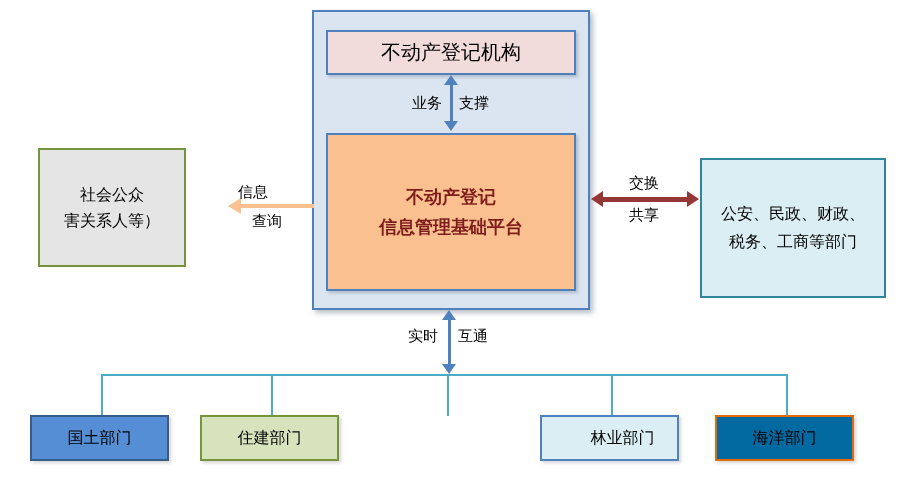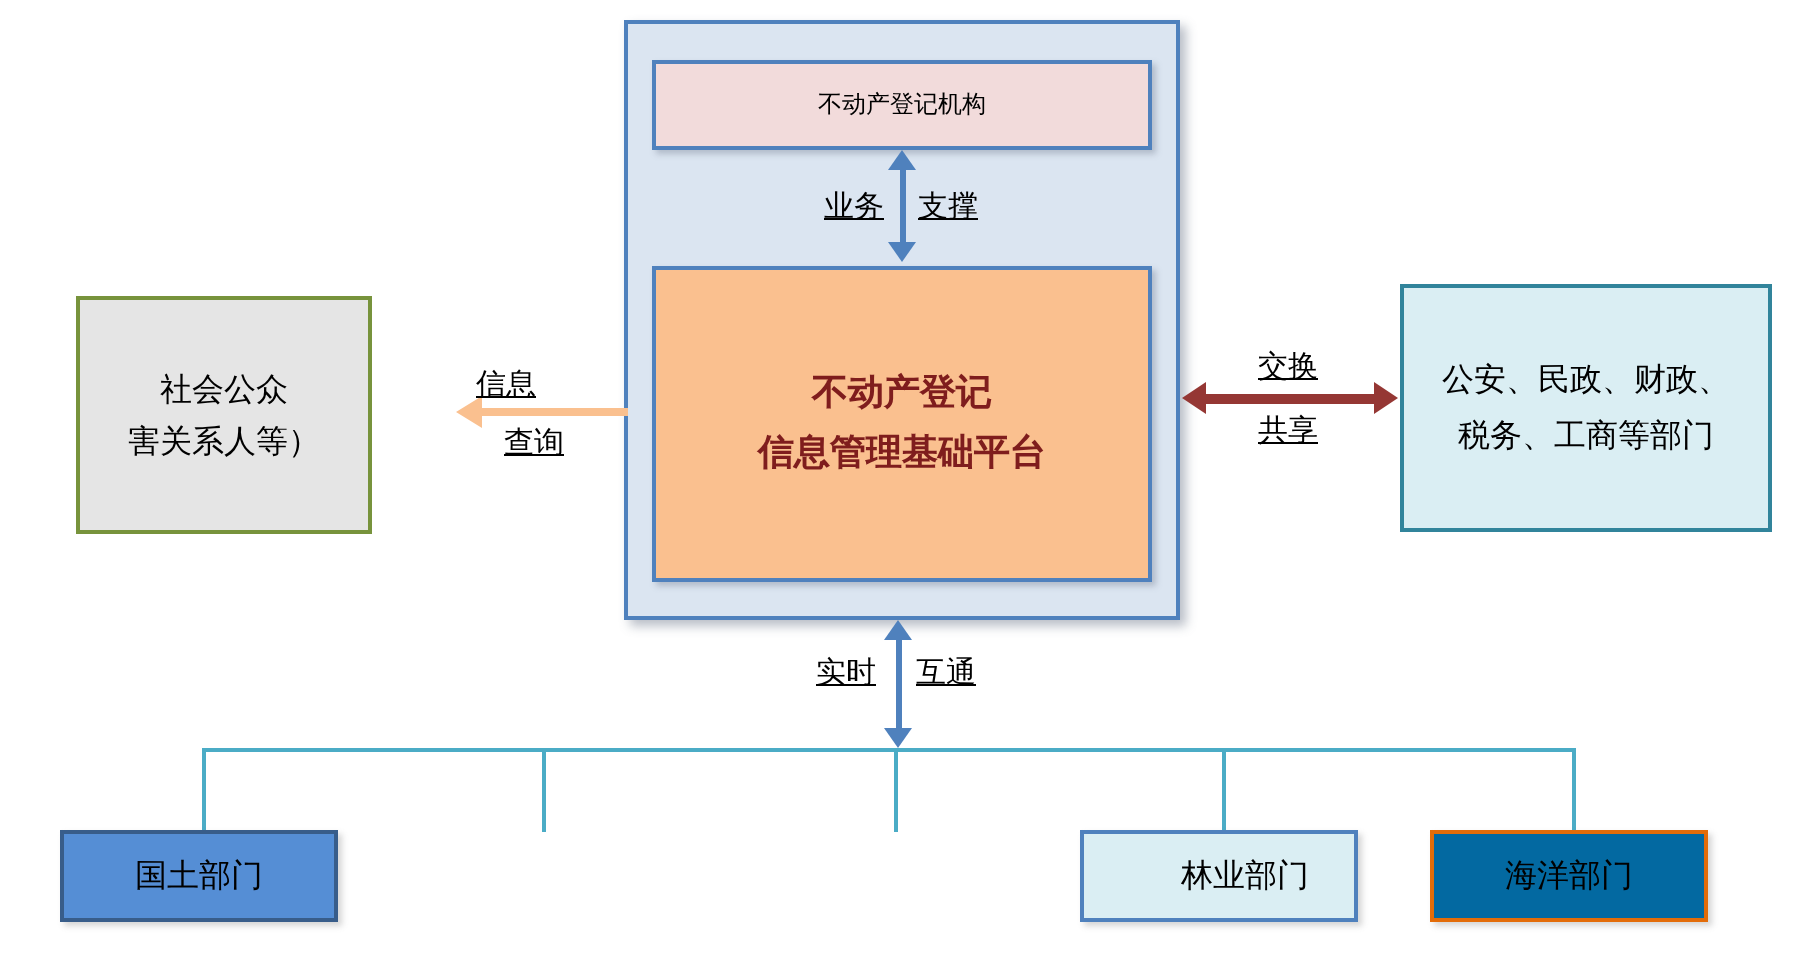--- a/index.html
+++ b/index.html
@@ -8,38 +8,38 @@
   .canvas { position:relative; width:902px; height:489px; background:#ffffff; overflow:hidden; }
 
   .box { position:absolute; border:2px solid; display:flex; align-items:center;
          justify-content:center; text-align:center; }
 
   .container-box { position:absolute; left:312px; top:10px; width:278px; height:300px;
                    background:#dbe5f1; border:2px solid #4f81bd;
                    box-shadow:3px 3px 5px rgba(100,110,130,0.45); }
 
   .registry { left:326px; top:30px; width:250px; height:45px;
-              background:#f2dbdb; border-color:#4f81bd; font-size:12px;
+              background:#f2dbdb; border-color:#4f81bd; font-size:20px;
               box-shadow:2px 2px 3px rgba(100,110,130,0.35); }
 
   .platform { left:326px; top:133px; width:250px; height:158px;
               background:#fac08f; border-color:#4f81bd;
               font-size:18px; font-weight:bold; color:#7f1d1d; line-height:30px;
               box-shadow:2px 2px 3px rgba(100,110,130,0.35); }
 
   .public  { left:38px;  top:148px; width:148px; height:119px;
              background:#e5e5e5; border-color:#77933c; font-size:16px; line-height:26px; }
 
-  .agencies { left:700px; top:142px; width:186px; height:124px;
+  .agencies { left:700px; top:158px; width:186px; height:140px;
               background:#daeef3; border-color:#31849b; font-size:16px; line-height:28px; }
 
   .dept { top:415px; width:139px; height:46px; font-size:16px;
           background:#eee; border-color:#888; box-shadow:2px 2px 3px rgba(120,120,120,0.3); }
 
-  .lbl { position:absolute; font-size:15px; white-space:nowrap;text-decoration:underline; }
+  .lbl { position:absolute; font-size:15px; white-space:nowrap; }
 
   .shaft-v { position:absolute; width:3px; background:#4f81bd; }
   .shaft-h-orange { position:absolute; height:4px; background:#fac08f; }
   .shaft-h-red { position:absolute; height:5px; background:#953734; }
 
   .tri { position:absolute; width:0; height:0; }
   .tri-up-blue   { border-left:7px solid transparent; border-right:7px solid transparent; border-bottom:10px solid #4f81bd; }
   .tri-down-blue { border-left:7px solid transparent; border-right:7px solid transparent; border-top:10px solid #4f81bd; }
   .tri-left-orange { border-top:8px solid transparent; border-bottom:8px solid transparent; border-right:13px solid #fac08f; }
   .tri-left-red  { border-top:8px solid transparent; border-bottom:8px solid transparent; border-right:12px solid #953734; }
@@ -106,20 +106,23 @@
   <div class="conn-h" style="left:101px; top:374px; width:687px;"></div>
   <div class="conn-v" style="left:101px; top:374px; height:42px;"></div>
   <div class="conn-v" style="left:271px; top:374px; height:42px;"></div>
   <div class="conn-v" style="left:447px; top:374px; height:42px;"></div>
   <div class="conn-v" style="left:611px; top:374px; height:42px;"></div>
   <div class="conn-v" style="left:786px; top:374px; height:42px;"></div>
 
   <div class="box dept" style="left: 30px; background: rgb(85, 142, 213); border-color: rgb(56, 93, 138);">
     <span>国土部门</span>
   </div>
+  <div class="box dept" style="left: 200px; background: rgb(214, 227, 188); border-color: rgb(119, 147, 60);">
+    <span>住建部门</span>
+  </div>
   <div class="box dept" style="left: 540px; background: rgb(218, 238, 243); border-color: rgb(79, 129, 189); padding-left: 26px;">
     <span>林业部门</span>
   </div>
   <div class="box dept" style="left: 715px; background: #0369a1; border-color: rgb(227, 108, 9);">
     <span>海洋部门</span>
   </div>
 
 </div>
 
 </body></html>

